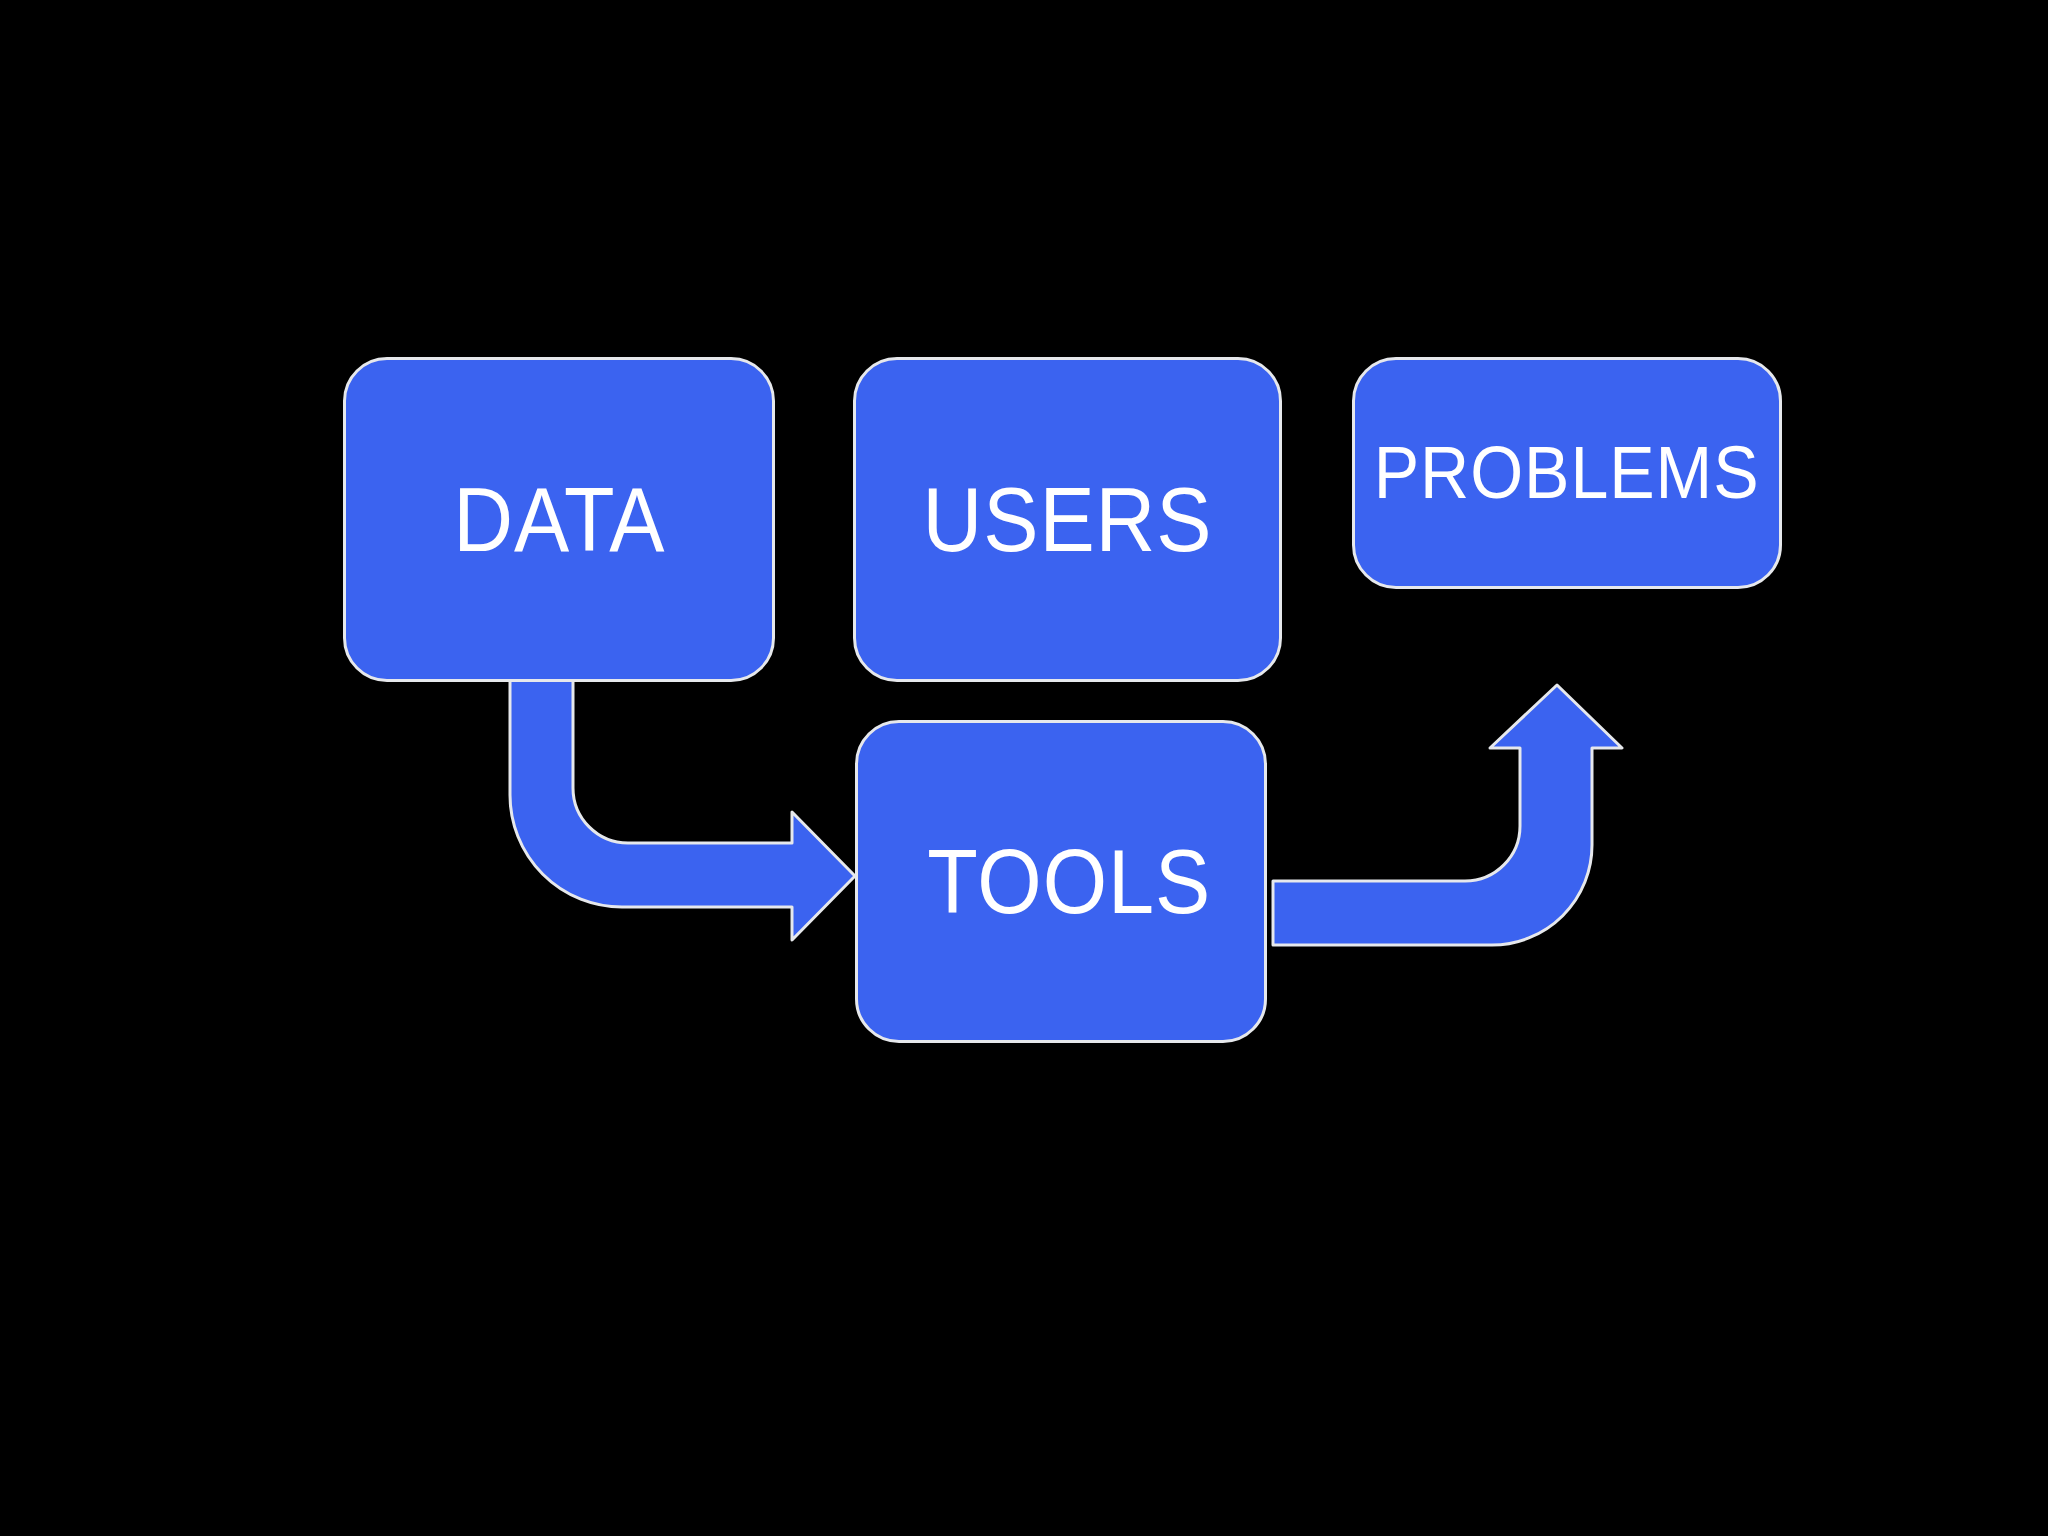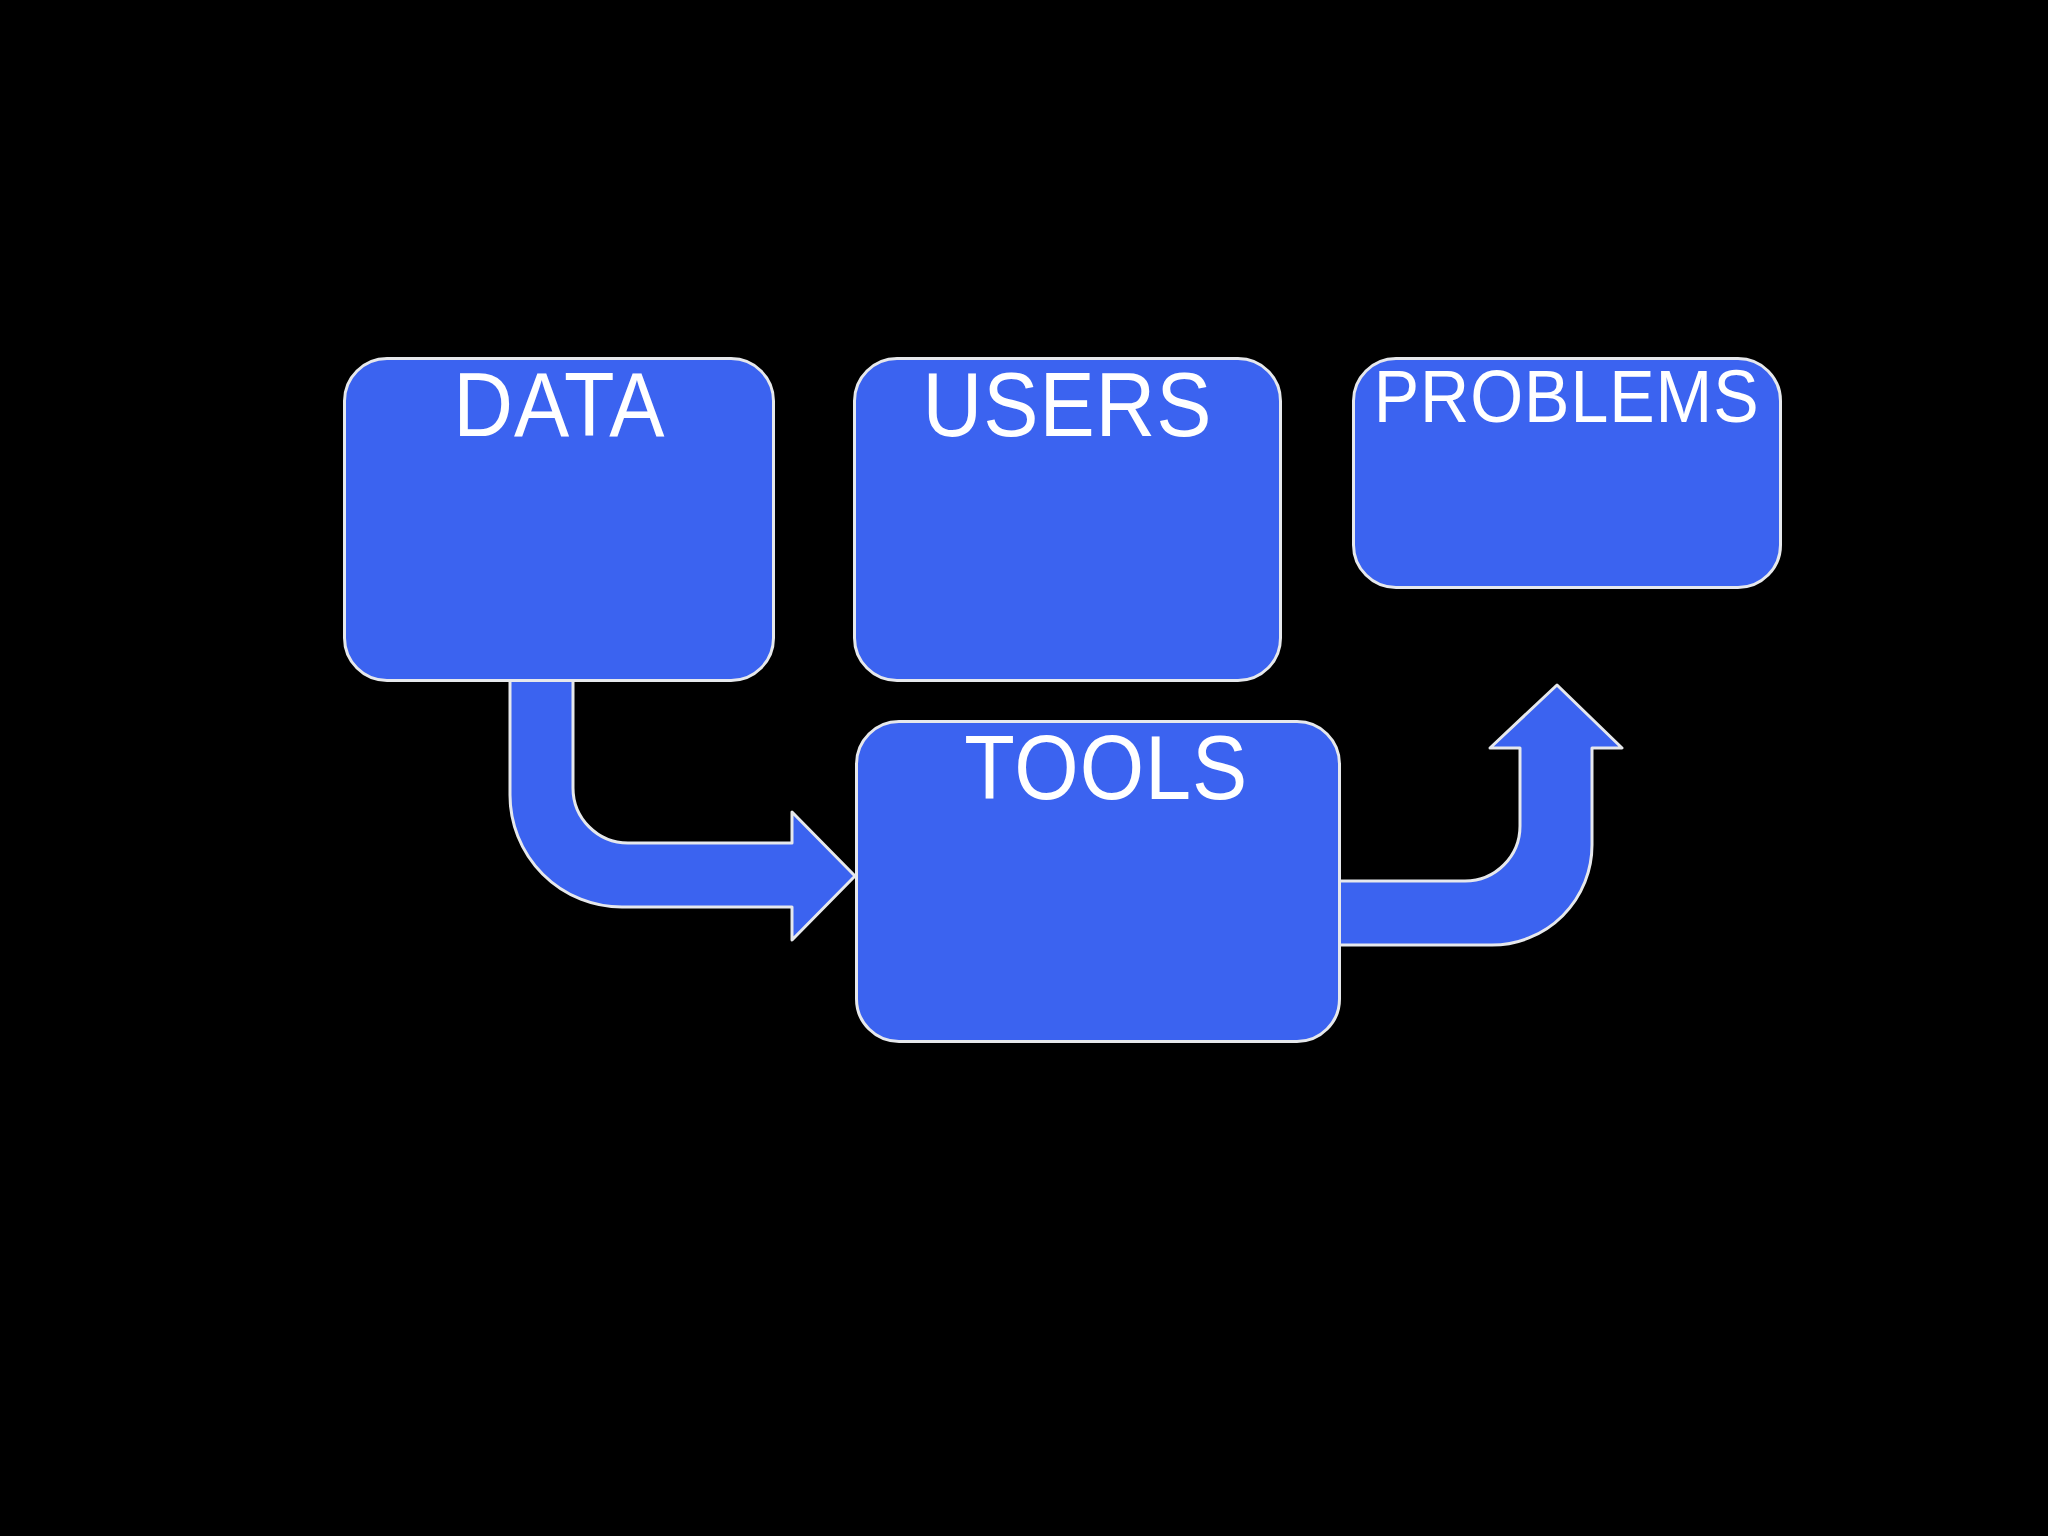--- a/index.html
+++ b/index.html
@@ -31,34 +31,35 @@
     stroke-width: 3;
     stroke-linejoin: round;
   }
   .node {
     position: absolute;
     box-sizing: border-box;
     background: var(--node-fill, #3B63F0);
     border: 3px solid var(--node-border, #E6E8EC);
     border-radius: 44px;
     display: flex;
+    align-items: center;
     justify-content: center;
     color: var(--label-text, #FFFFFF);
   }
   .node .label {
     font-weight: 400;
     letter-spacing: 1px;
     line-height: 1;
     transform: scaleX(0.92);
     white-space: nowrap;
   }
   .node-data     { left: 343px;  top: 357px; width: 432px; height: 325px; }
   .node-users    { left: 853px;  top: 357px; width: 429px; height: 325px; }
   .node-problems { left: 1352px; top: 357px; width: 430px; height: 232px; }
-  .node-tools    { left: 855px;  top: 720px; width: 486px; height: 323px; padding-left: 16px; }
+  .node-tools    { left: 855px;  top: 720px; width: 412px; height: 323px; padding-left: 16px; }
   .node-data .label,
   .node-users .label,
   .node-tools .label { font-size: 90px; }
   .node-problems .label { font-size: 74px; }
 </style>
 </head>
 <body>
 
 <div class="canvas">
 

